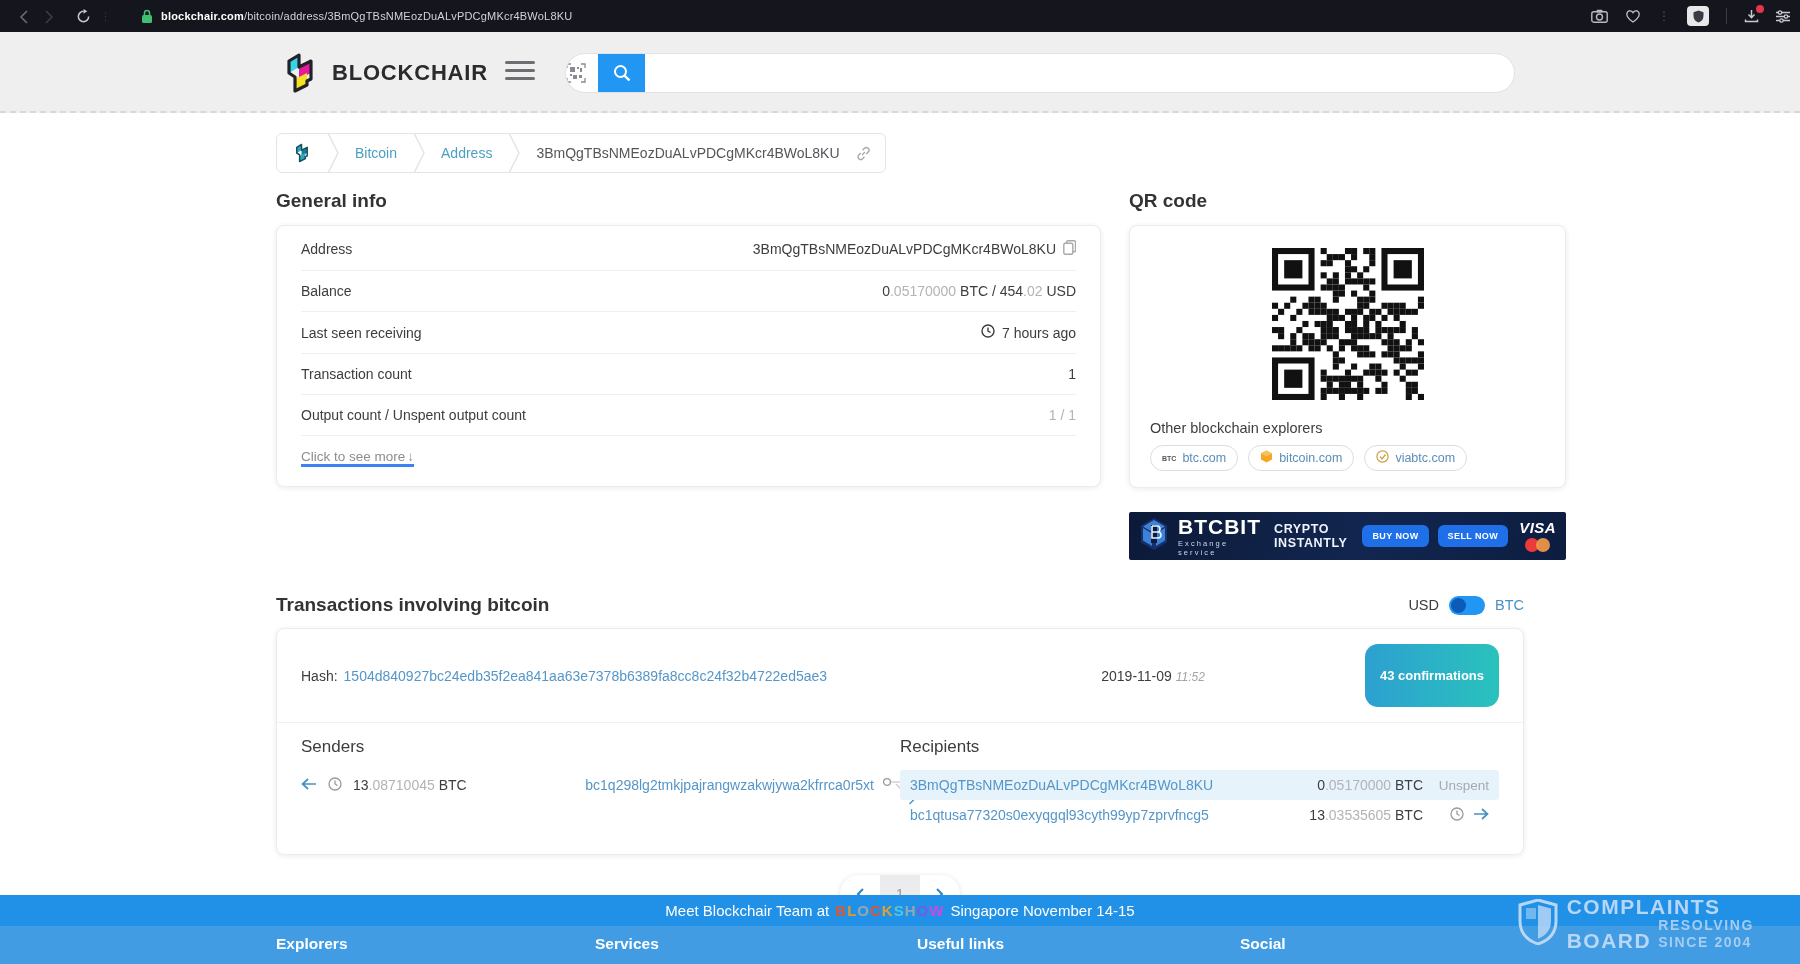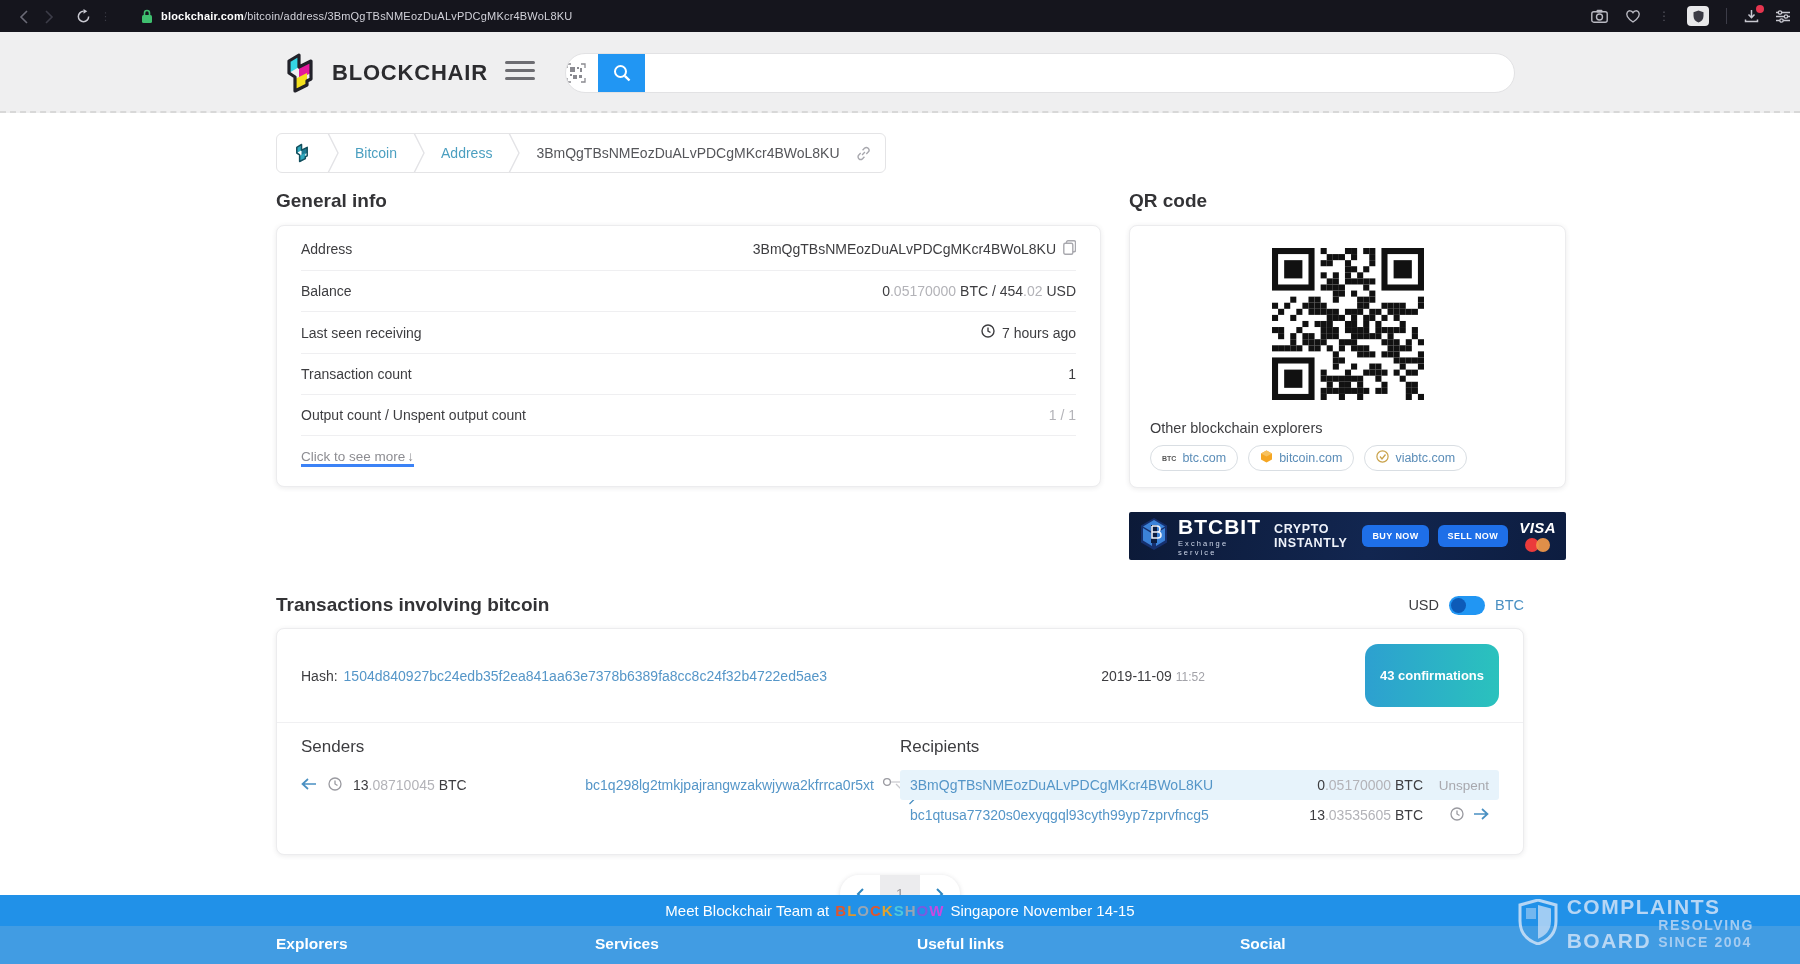--- a/index.html
+++ b/index.html
@@ -86,21 +86,21 @@
   .currency-toggle { display:flex; align-items:center; gap:10px; font-size:14.5px; }
   .cur-usd { color:#3d3d40; cursor:pointer; }
   .cur-btc { color:#4a90c2; cursor:pointer; }
   .toggle { width:36px; height:19px; border-radius:10px; background:var(--accent-blue,#2196f3); position:relative; cursor:pointer; }
   .toggle .knob { position:absolute; left:2px; top:2px; width:15px; height:15px; border-radius:50%; background:#0d5bb8; }
   .tx-card { margin-top:12px; }
   .hash-row { display:flex; align-items:center; padding:15px 24px; border-bottom:1px solid #f0f0f2; }
   .hash-label { font-size:14px; color:#3d3d40; margin-right:6px; }
   .hash-link { font-size:14px; color:var(--link-blue,#5596c8); cursor:pointer; }
   .tx-date { margin-left:auto; margin-right:160px; font-size:14px; color:#3d3d40; }
-  .tx-time { font-size:12px; color:#a2a2a8; margin-left:4px; }
+  .tx-time { font-size:12px; color:#a2a2a8; margin-left:4px;font-style:italic; }
   .conf-badge { background:linear-gradient(90deg,var(--badge-gradient-start,#2da0d0),var(--badge-gradient-end,#2ac2bd)); color:#fff; font-size:13px; font-weight:bold; border-radius:13px; padding:24px 15px; cursor:pointer; }
   .io-area { display:flex; padding:14px 24px 24px; }
   .io-col { width:50%; position:relative; }
   .io-col h3 { font-size:17px; font-weight:normal; color:#3d3d40; margin-bottom:13px; }
   .sender-row { display:flex; align-items:center; gap:11px; font-size:14px; color:#3d3d40; height:30px; position:relative; }
   .amt b { font-weight:normal; color:#3d3d40; }
   .addr-link { color:var(--link-blue,#5596c8); cursor:pointer; white-space:nowrap; }
   .sender-row .addr-link { margin-left:auto; margin-right:26px; }
   .flow-glyph { position:absolute; right:-26px; top:2px; }
   .rcpt-row { display:flex; align-items:center; font-size:14px; height:30px; padding:0 10px; border-radius:3px; }

